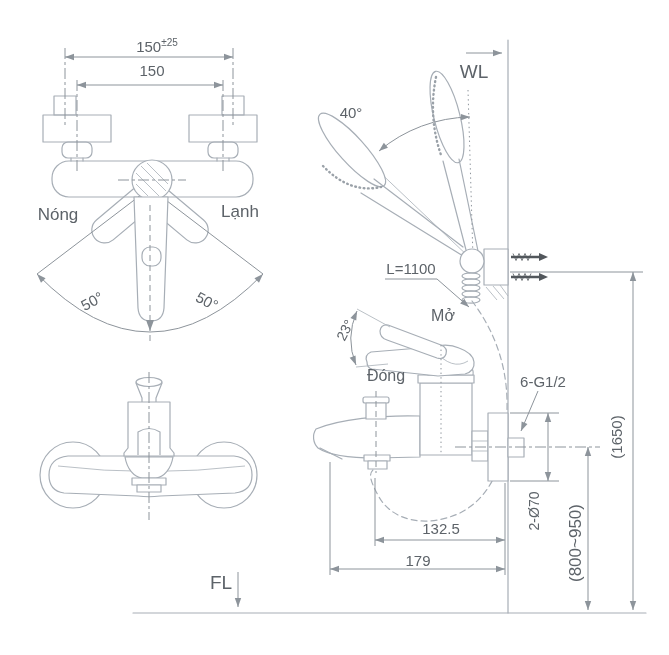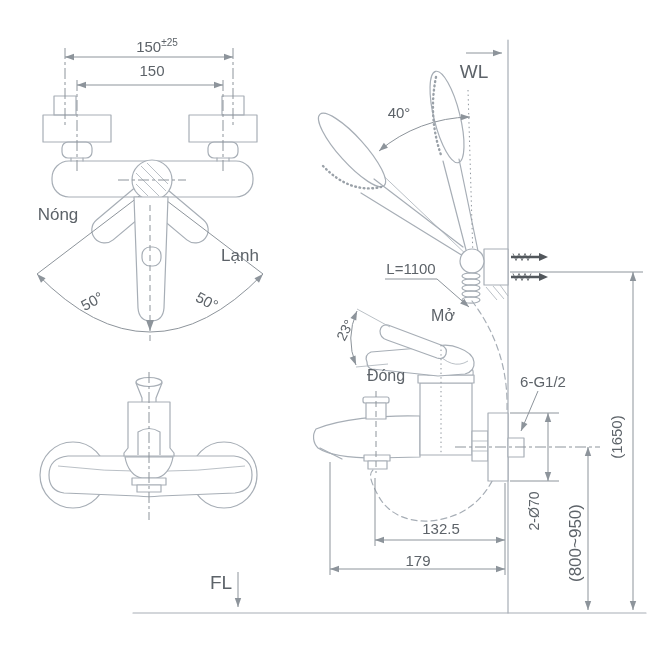--- a/index.html
+++ b/index.html
@@ -171,27 +171,27 @@
 
     <path class="dim" d="M375,478 V546 M505,483 V575 M330,462 V575"></path>
     <path class="dim" marker-start="url(#arr)" marker-end="url(#arr)" d="M375,540 H505"></path>
     <path class="dim" marker-start="url(#arr)" marker-end="url(#arr)" d="M330,569 H505"></path>
   </g>
 </svg>
 
 <span class="lbl" style="left:157px;top:46px;"><span>150</span><span class="sup">±25</span></span>
 <span class="lbl" style="left:152px;top:70px;">150</span>
 <span class="lbl" style="left:58px;top:214px;font-size:17px;text-align:center;">Nóng</span>
-<span class="lbl" style="left:240px;top:211px;font-size:17px;margin-top:44px;">Lạnh</span>
+<span class="lbl" style="left:240px;top:211px;font-size:17px;">Lạnh</span>
 <span class="lbl" style="left:92px;top:301px;transform:translate(-50%,-50%) rotate(-28deg);">50°</span>
 <span class="lbl" style="left:207px;top:301px;transform:translate(-50%,-50%) rotate(28deg);">50°</span>
 
 <span class="lbl" style="left:474px;top:31px;font-size:19px;margin-top:40px;">WL</span>
 <span class="lbl" style="left:221px;top:582px;font-size:19px;">FL</span>
-<span class="lbl" style="left:351px;top:112px;margin-left:48px;">40°</span>
+<span class="lbl" style="left:351px;top:112px;">40°</span>
 <span class="lbl" style="left:411px;top:268px;">L=1100</span>
 <span class="lbl" style="left:413px;top:316px;font-size:16px;margin-left:30px;">Mở</span>
 <span class="lbl" style="left:386px;top:376px;font-size:16px;text-align:center;">Đóng</span>
 <span class="lbl" style="left:345px;top:330px;font-size:14px;transform:translate(-50%,-50%) rotate(-62deg);">23°</span>
 <span class="lbl" style="left:543px;top:381px;">6-G1/2</span>
 <span class="lbl" style="left:616px;top:437px;transform:translate(-50%,-50%) rotate(-90deg);">(1650)</span>
 <span class="lbl" style="left:534px;top:511px;font-size:14px;transform:translate(-50%,-50%) rotate(-90deg);">2-Ø70</span>
 <span class="lbl" style="left:575px;top:543px;font-size:17px;transform:translate(-50%,-50%) rotate(-90deg);">(800~950)</span>
 <span class="lbl" style="left:441px;top:528px;">132.5</span>
 <span class="lbl" style="left:418px;top:560px;">179</span>

